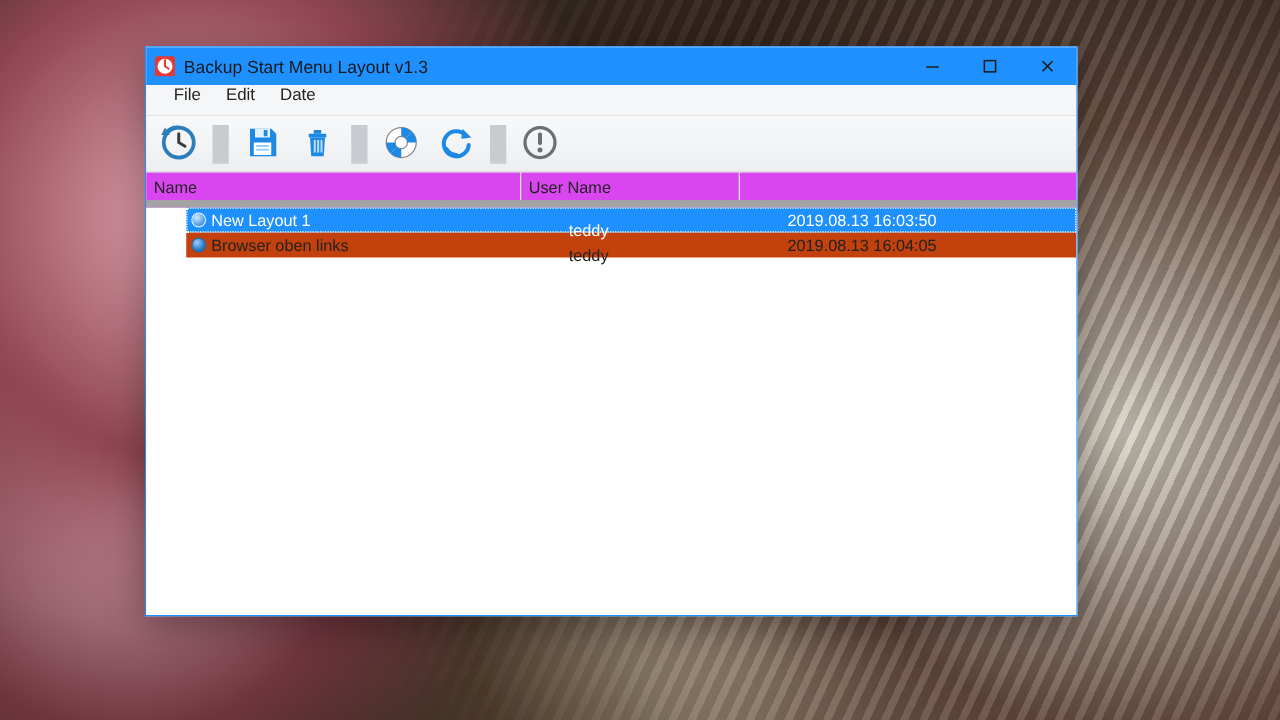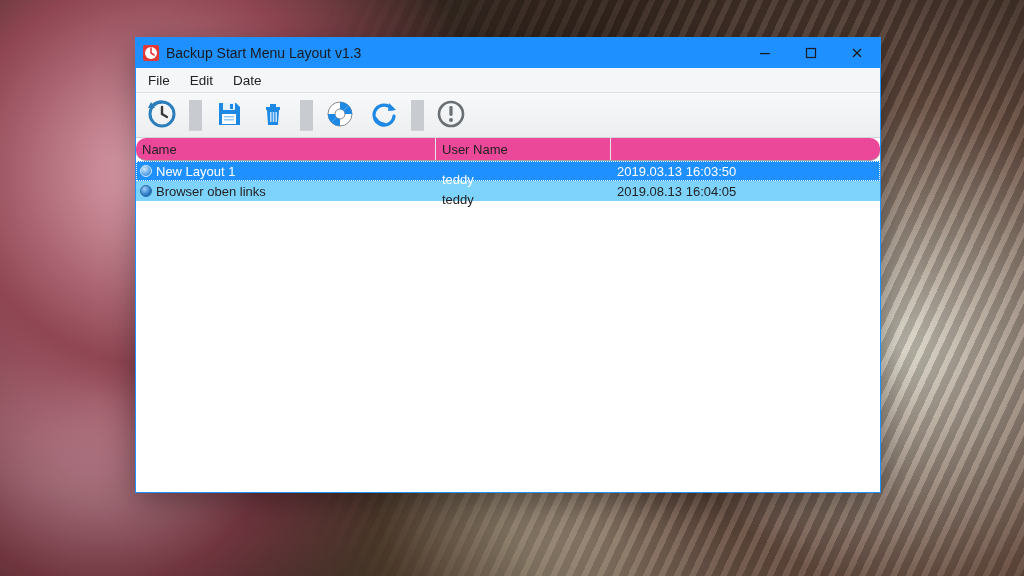--- a/index.html
+++ b/index.html
@@ -31,21 +31,21 @@
     background:
       repeating-linear-gradient(115deg,
         rgba(255,255,255,0.06) 0 6px,
         rgba(0,0,0,0.18) 6px 14px);
     mask: radial-gradient(circle at 80% 50%, #000 30%, transparent 65%);
     -webkit-mask: radial-gradient(circle at 80% 50%, #000 30%, transparent 65%);
   }
 
   .window {
     position: absolute;
-    left: 135px;
+    left: 116px;
     top: 37px;
     width: 744px;
     height: 454px;
     background: #fff;
     border: 1px solid #1e90ff;
     box-shadow: 0 8px 30px rgba(0,0,0,0.35);
     display: flex;
     flex-direction: column;
   }
 
@@ -73,22 +73,22 @@
     width: 46px; height: 30px;
     display: flex; align-items: center; justify-content: center;
     color: #1a1a1a;
   }
 
   .menubar {
     height: 24px;
     background: #f5f6f7;
     border-bottom: 1px solid #e0e0e0;
     display: flex;
-    align-items: center;
-    padding: 0 2px;
+    align-items: flex-start;
+    padding: 0 12px;
   }
   .menuitem {
     padding: 0 10px;
     display: flex; align-items: center;
     font-size: 13.5px;
   }
 
   .toolbar {
     height: 44px;
     background: linear-gradient(#f8f9fa, #eceef0);
@@ -112,50 +112,49 @@
   .listarea {
     flex: 1;
     background: #fff;
     display: flex;
     flex-direction: column;
     min-height: 0;
   }
   .headerrow {
     height: 22px;
     display: flex;
-    background: #ec4899;
-    border-bottom: 1px solid #a3a3a3;
+    background: #d946ef;
+    border-bottom: 6px solid #a3a3a3;
     font-size: 13px;
     color: #222;
     user-select: none;
-    border-radius: 10px;
   }
   .colhead {
     border-right: 1px solid #e6e6e6;
     display: flex;
     align-items: center;
     padding-left: 6px;
     box-sizing: border-box;
   }
   .col-name  { width: 300px; }
   .col-user  { width: 175px; }
   .col-date  { width: 210px; }
   .col-fill  { flex: 1; border-right: none; }
 
-  .rows { flex: 1; overflow: hidden; }
+  .rows { flex: 1; overflow: hidden; padding-left: 32px; }
   .row {
     height: 20px;
     display: flex;
     align-items: center;
     font-size: 13px;
   }
   .row .cell-name { width: 300px; box-sizing: border-box; padding-left: 4px; display: flex; align-items: center; gap: 4px; }
   .row .cell-user { width: 175px; box-sizing: border-box; padding-left: 6px; margin-top: 16px; }
   .row .cell-date { width: 210px; box-sizing: border-box; padding-left: 6px; }
-  .row.alt { background: #7dd3fc; }
+  .row.alt { background: #c2410c; }
   .row.selected {
     background: #1e90ff;
     color: #fff;
     outline: 1px dotted #fff;
     outline-offset: -1px;
   }
   .bullet {
     width: 12px; height: 12px;
     border-radius: 50%;
     background: radial-gradient(circle at 35% 30%, #9dd0ff, #2d7dc7 60%, #155a99);
@@ -288,21 +287,21 @@
       <div class="colhead col-user">User Name</div>
       <div class="colhead col-fill"></div>
     </div>
     <div class="rows">
       <div class="row selected">
         <div class="cell-name">
           <span class="bullet"></span>
           <span>New Layout 1</span>
         </div>
         <div class="cell-user">teddy</div>
-        <div class="cell-date">2019.03.13 16:03:50</div>
+        <div class="cell-date">2019.08.13 16:03:50</div>
       </div>
       <div class="row alt">
         <div class="cell-name">
           <span class="bullet"></span>
           <span>Browser oben links</span>
         </div>
         <div class="cell-user">teddy</div>
         <div class="cell-date">2019.08.13 16:04:05</div>
       </div>
     </div>

